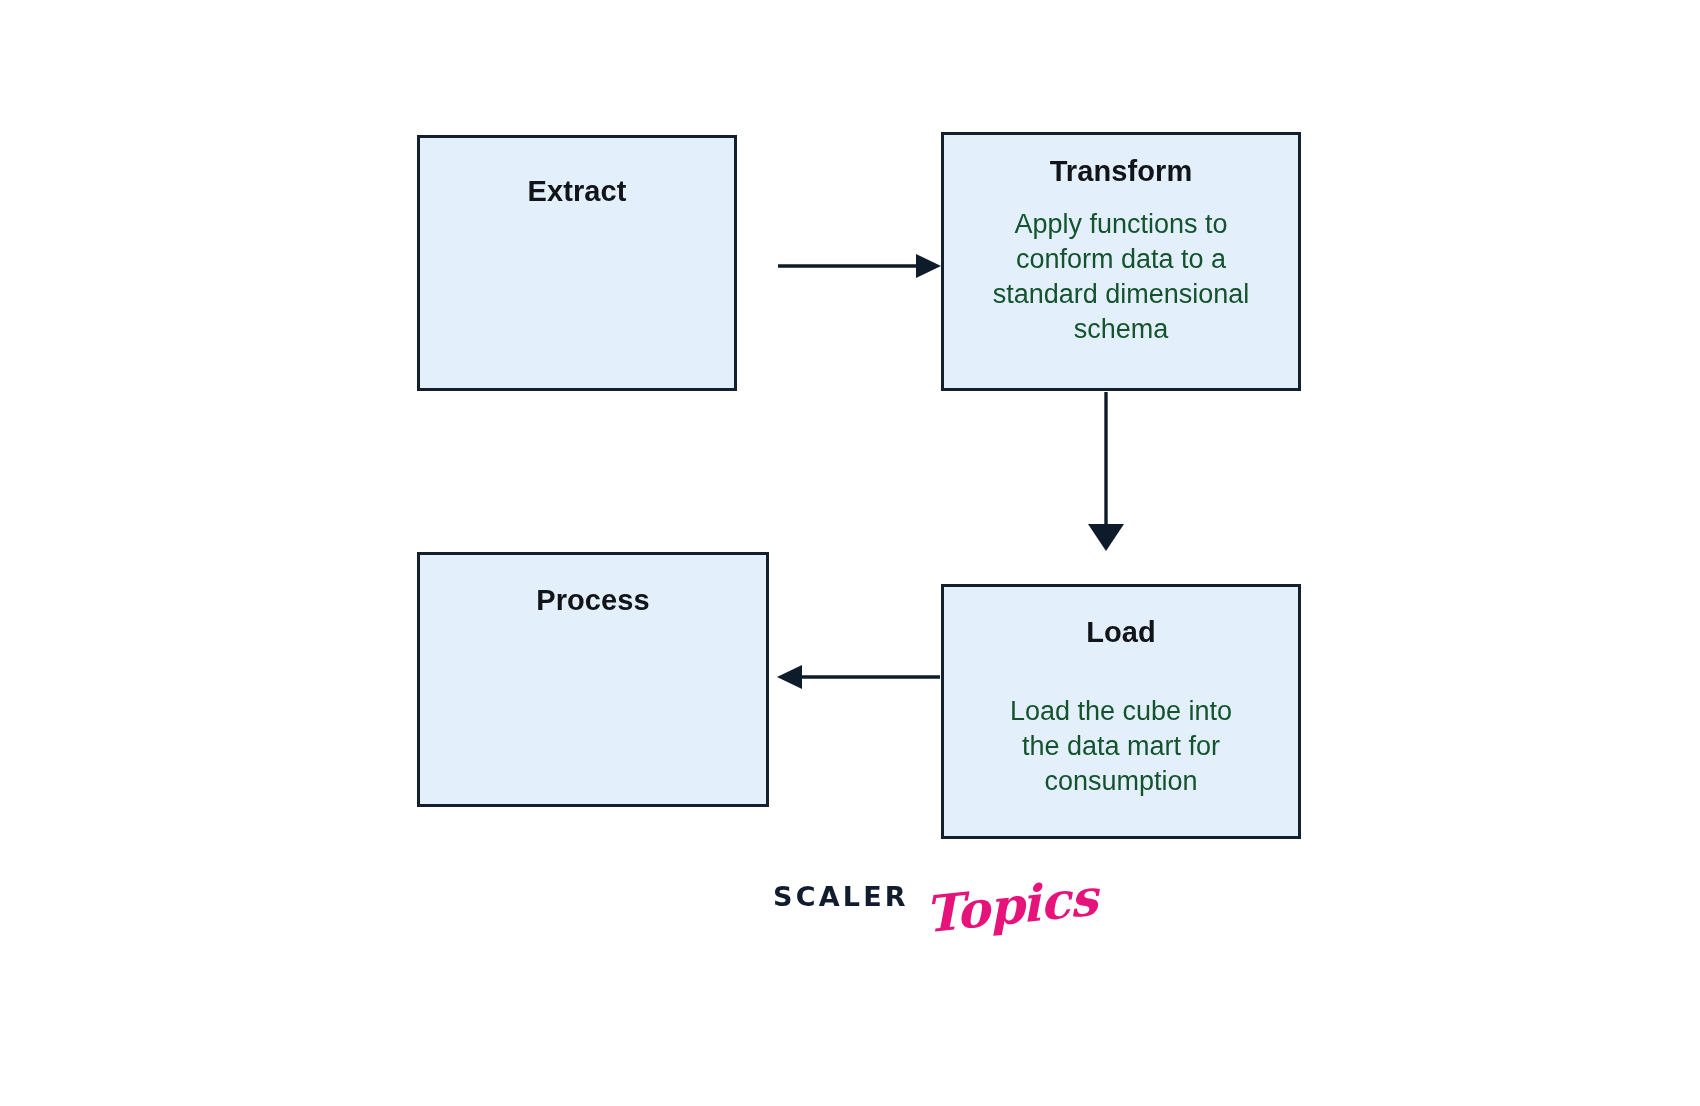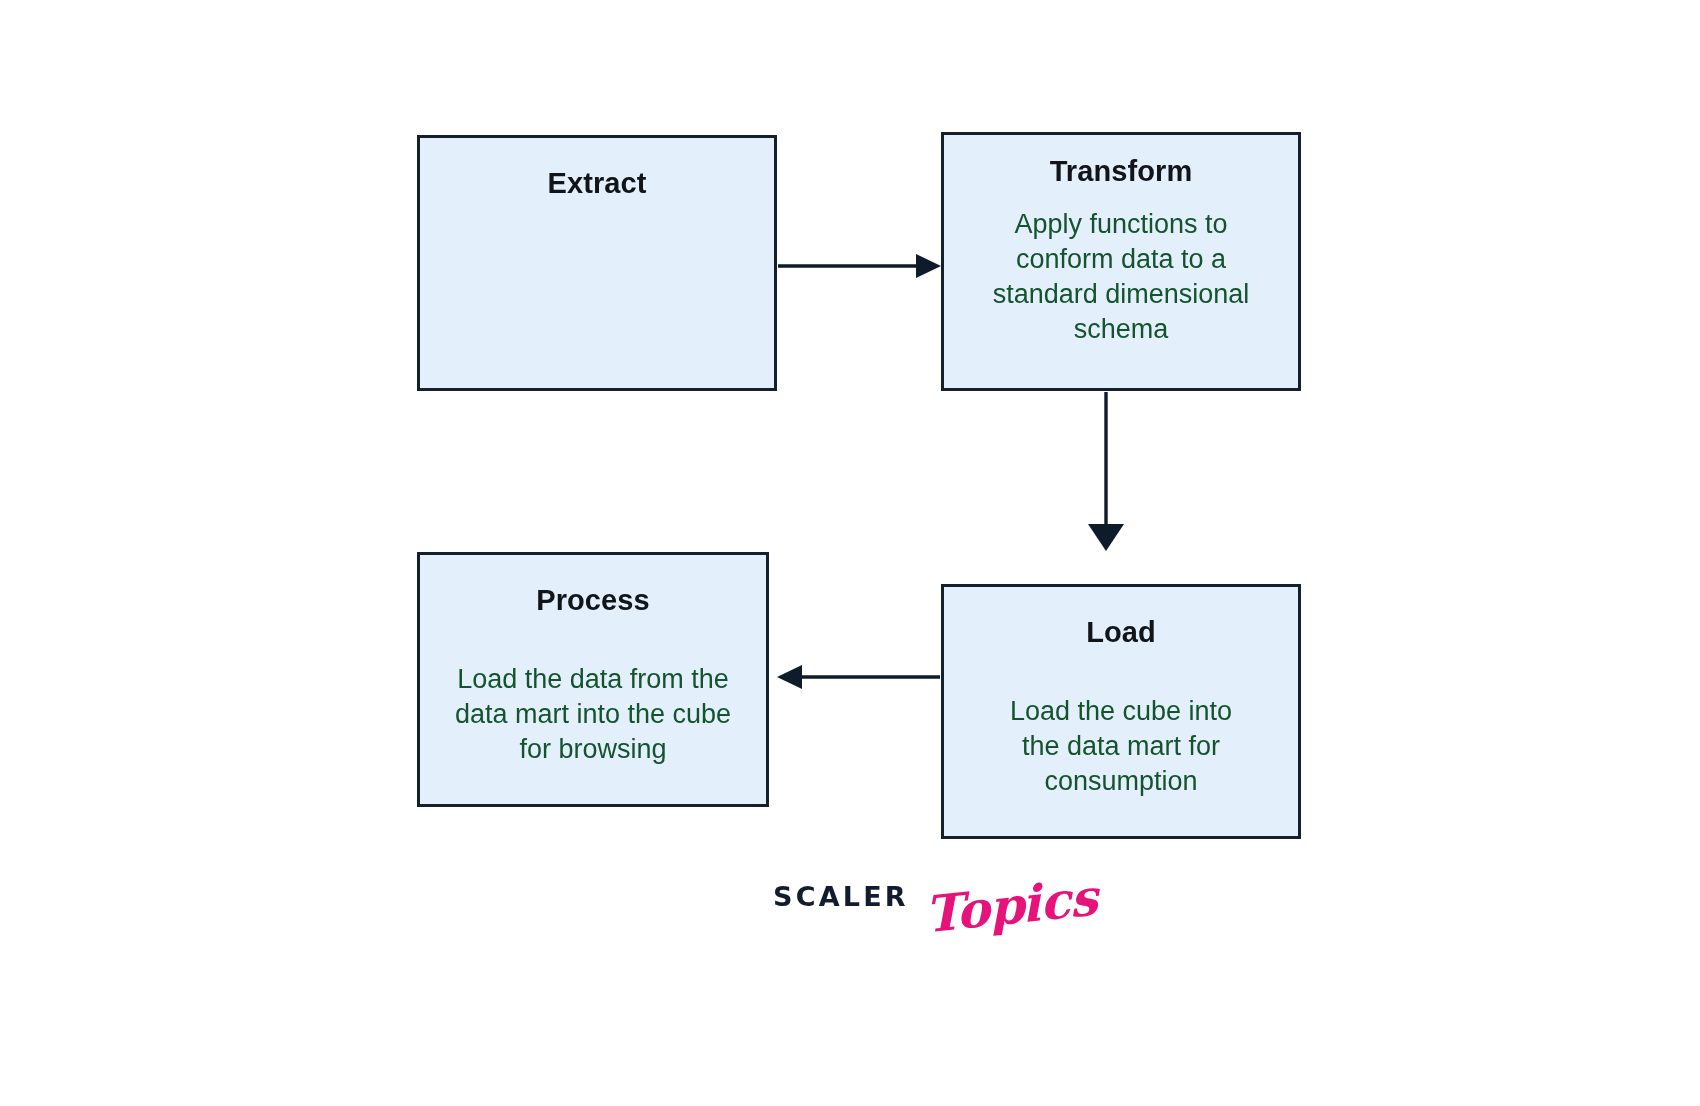--- a/index.html
+++ b/index.html
@@ -45,22 +45,22 @@
   .node-desc {
     font-size: 27px;
     color: #14532d;
     line-height: 1.30;
     font-weight: 400;
   }
 
   
   #node-extract {
     left: 417px;  top: 135px;
-    width: 360px; height: 256px;
-    padding-top: 28px;
+    width: 320px; height: 256px;
+    padding-top: 36px;
   }
   #node-extract .node-desc { margin-top: 44px; width: 278px; }
 
   #node-transform {
     left: 941px;  top: 132px;
     width: 360px; height: 259px;
     padding-top: 19px;
   }
   #node-transform .node-desc { margin-top: 18px; width: 310px; }
 
@@ -147,21 +147,20 @@
     <div class="node-title">Extract</div>
   </div>
 
   <div class="node" id="node-transform">
     <div class="node-title">Transform</div>
     <div class="node-desc">Apply functions to conform data to a standard dimensional schema</div>
   </div>
 
   <div class="node" id="node-process">
     <div class="node-title">Process</div>
-    <div class="node-desc">Load the data from the data mart into the cube for browsing</div>
   </div>
 
   <div class="node" id="node-load">
     <div class="node-title">Load</div>
     <div class="node-desc">Load the cube into the data mart for consumption</div>
   </div>
 
   <div id="logo">
     <div id="logo-scaler">SCALER</div>
     <div id="logo-topics">Topics</div>

